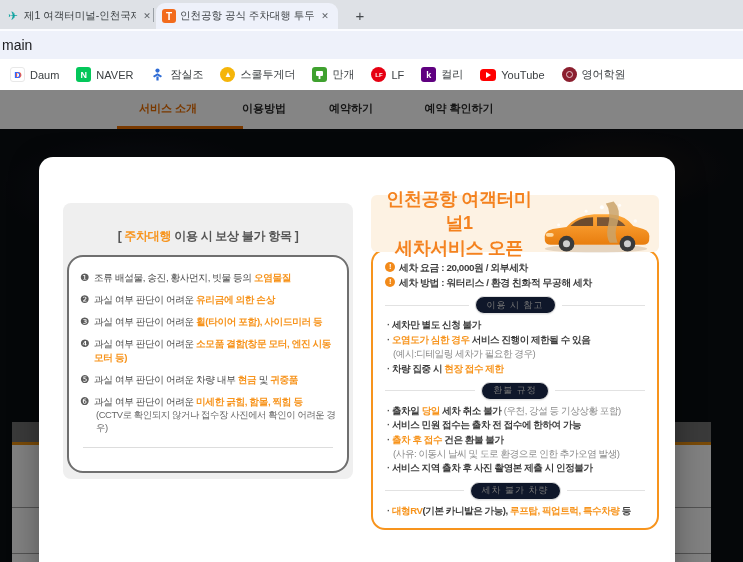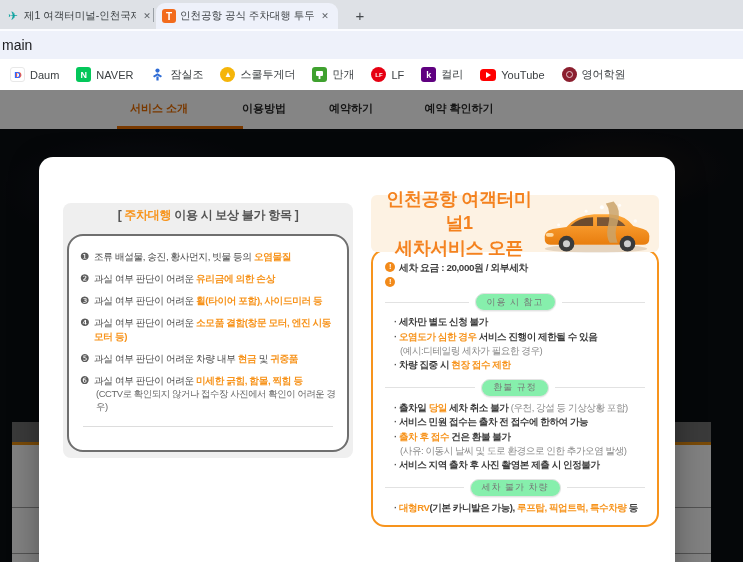--- a/index.html
+++ b/index.html
@@ -59,39 +59,39 @@
   .peek-line{position:absolute;left:0;width:699px;height:1px;background:#9e9e9e;}
 
   .overlay{position:absolute;left:0;top:0;width:743px;height:472px;background:rgba(0,0,0,0.48);}
 
   
   .modal{position:absolute;left:39px;top:67px;width:636px;height:420px;background:#fff;border-radius:14px;box-shadow:0 8px 30px rgba(0,0,0,.35);}
   .cols{display:flex;padding:0 16px 0 24px;gap:18px;align-items:flex-start;}
   .col-left{width:290px;flex:none;margin-top:46px;}
   .col-right{flex:1;margin-top:38px;}
 
-  .gray-panel{background:#efefef;border-radius:8px;padding:4px 4px 6px;}
+  .gray-panel{background:#efefef;border-radius:8px;padding:25px 4px 6px;}
   .panel-title{text-align:center;font-size:12px;font-weight:bold;color:#555;margin-bottom:10px;letter-spacing:-0.3px;}
   .list-box{background:#fff;border:2px solid #6f6f6f;border-radius:16px;padding:14px 11px 12px;}
   .li{display:flex;gap:5px;font-size:9.7px;color:#4a4a4a;line-height:1.45;margin-bottom:8px;letter-spacing:-0.4px;}
   .li .num{flex:none;color:#5c5c5c;font-size:10.5px;line-height:1.3;}
   .li-sub{font-size:9.4px;color:#666;margin:-4px 0 8px 16px;letter-spacing:-0.4px;}
   .lb-divider{border-top:1px solid #ddd;margin:12px 3px 11px;}
   .note{font-size:9.8px;font-weight:bold;color:#3d3d3d;line-height:1.6;padding:0 5px 2px;letter-spacing:-0.4px;}
 
   .banner{background:#fdf2e3;border-radius:6px;height:57px;display:flex;align-items:center;padding:0 4px 0 10px;position:relative;z-index:2;}
   .banner-title{flex:1;text-align:center;color:#f4821f;font-weight:bold;font-size:18px;line-height:1.35;letter-spacing:-0.4px;}
   .car{flex:none;width:118px;height:60px;margin-top:6px;}
   .orange-box{background:#fff;border:2px solid var(--orange);border-radius:14px;padding:9px 12px 10px;margin-top:-3px;position:relative;z-index:1;}
   .fee-line{display:flex;align-items:flex-start;gap:4px;font-size:9.8px;font-weight:bold;color:#333;line-height:1.55;letter-spacing:-0.4px;}
   .excl{flex:none;width:10px;height:10px;margin-top:2px;background:#f28a1a;color:#fff;border-radius:50%;font-size:7.5px;font-weight:bold;text-align:center;line-height:10px;}
   .pill-row{display:flex;align-items:center;gap:6px;margin:6px 0 4px;}
   .pill-row:before,.pill-row:after{content:"";flex:1;height:1px;background:#e2e2e2;}
-  .pill{flex:none;background:#86efac;border:1px solid #e3e3e3;border-radius:10px;padding:1.5px 11px;font-size:9px;color:#767676;letter-spacing:1px;box-shadow:0 1px 1px rgba(0,0,0,.06);}
-  .rl{font-size:9.6px;color:#4a4a4a;line-height:1.5;letter-spacing:-0.45px;padding-left:2px;margin-left:7px;}
+  .pill{flex:none;background:#0f172a;border:1px solid #e3e3e3;border-radius:10px;padding:1.5px 11px;font-size:9px;color:#767676;letter-spacing:1px;box-shadow:0 1px 1px rgba(0,0,0,.06);}
+  .rl{font-size:9.6px;color:#4a4a4a;line-height:1.5;letter-spacing:-0.45px;padding-left:2px;}
   .rl.dot:before{content:"· ";font-weight:bold;color:#555;}
   .rl.indent{padding-left:8px;}
   .seg-o{color:var(--orange);font-weight:bold;}
   .seg-b{color:#3d3d3d;font-weight:bold;}
   .seg-g{color:#8a8a8a;font-weight:normal;}
   .seg-n{color:#5a5a5a;font-weight:normal;}
 </style>
 </head>
 <body>
 
@@ -165,21 +165,21 @@
     <div class="bm">
       <span class="bmi i-eng">
           <span class="ring"></span>
         </span>
       <span>영어학원</span>
     </div>
   </div>
 
   <div class="page">
     <div class="navbar">
-      <div class="nav-item active" style="left:159px;">서비스 소개</div>
+      <div class="nav-item active" style="left:168px;">서비스 소개</div>
       <div class="nav-item" style="left:264px;">이용방법</div>
       <div class="nav-item" style="left:351px;">예약하기</div>
       <div class="nav-item" style="left:459px;">예약 확인하기</div>
       <div class="nav-underline"></div>
     </div>
     <div class="hero"></div>
     <div class="peek">
       <div class="peek-head"></div>
       <div class="peek-line" style="top:85px;"></div>
       <div class="peek-line" style="top:131px;"></div>
@@ -254,20 +254,21 @@
             </svg>
           </div>
 
           <div class="orange-box">
             <div class="fee-line">
               <span class="excl">!</span>
               <span><span class="seg seg-b">세차 요금 : 20,000원 / 외부세차</span></span>
             </div>
             <div class="fee-line">
               <span class="excl">!</span>
+              <span><span class="seg seg-b">세차 방법 : 워터리스 / 환경 친화적 무공해 세차</span></span>
             </div>
 
             <div class="pill-row">
               <span class="pill">이용 시 참고</span>
             </div>
             <div class="rl dot"><span class="seg seg-b">세차만 별도 신청 불가</span></div>
             <div class="rl dot"><span class="seg seg-o">오염도가 심한 경우</span><span class="seg seg-b"> 서비스 진행이 제한될 수 있음</span></div>
             <div class="rl indent"><span class="seg seg-g">(예시:디테일링 세차가 필요한 경우)</span></div>
             <div class="rl dot"><span class="seg seg-b">차량 집중 시 </span><span class="seg seg-o">현장 접수 제한</span></div>
 

